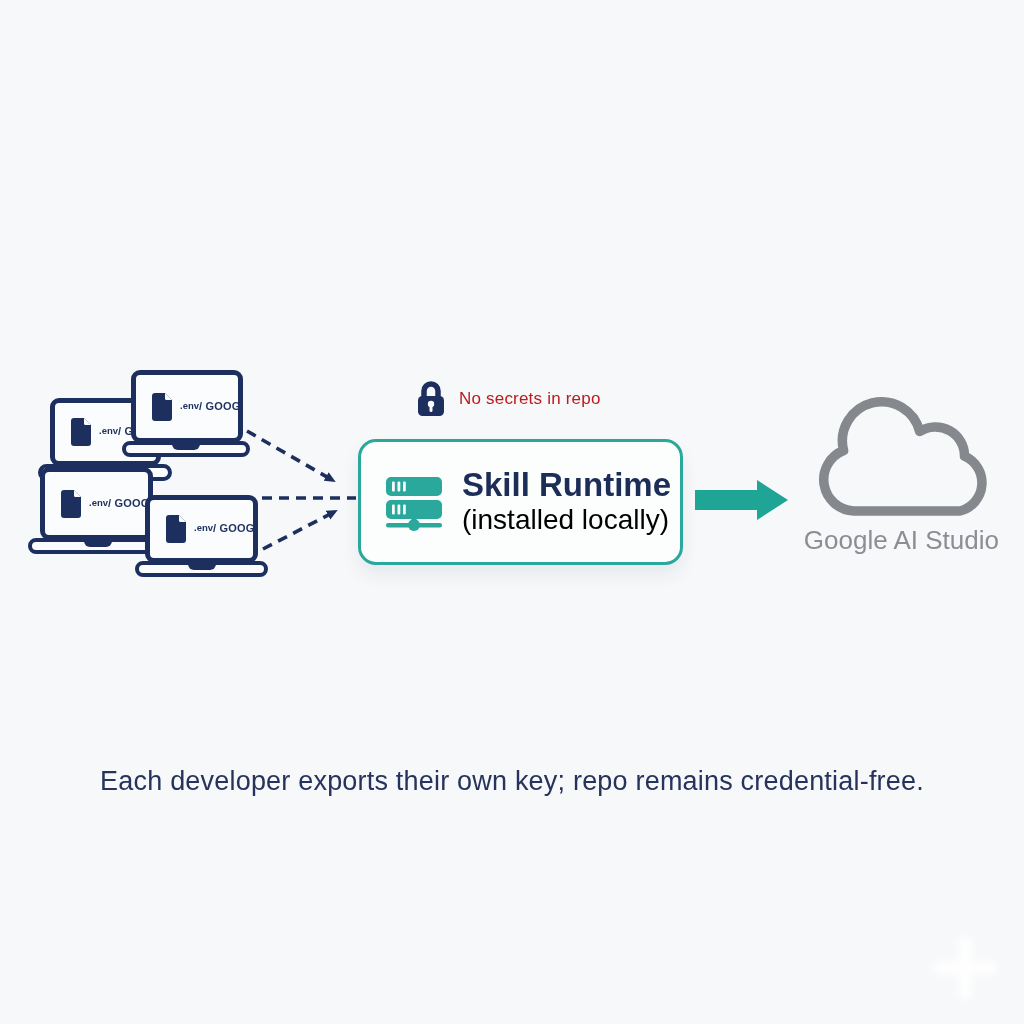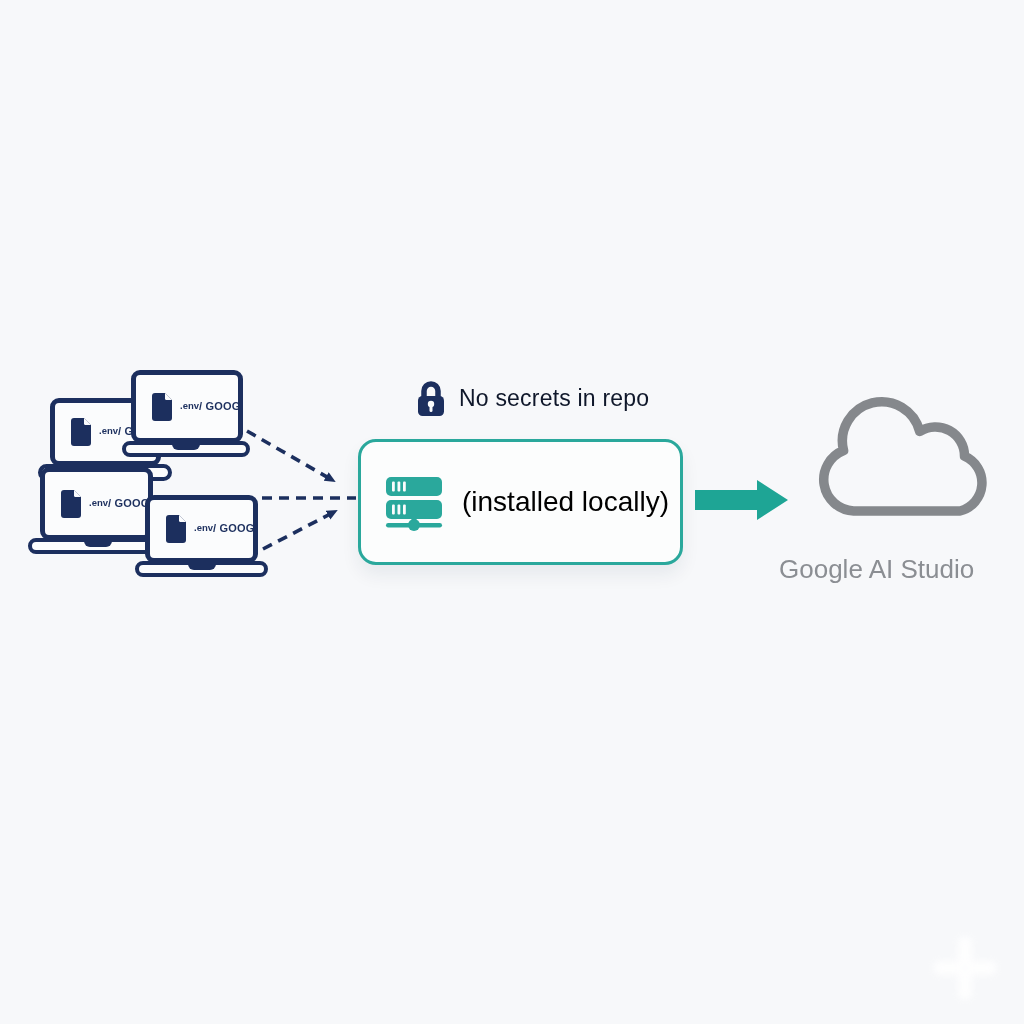--- a/index.html
+++ b/index.html
@@ -37,38 +37,38 @@
   .lapB-base {left:38px;top:464px;width:134px;height:17px;}
   .lapA-screen{left:131px;top:370px;width:112px;height:73px;}
   .lapA-base {left:122px;top:441px;width:128px;height:16px;}
   .lapC-screen{left:40px;top:467px;width:113px;height:73px;}
   .lapC-base {left:28px;top:538px;width:139px;height:16px;}
   .lapD-screen{left:145px;top:495px;width:113px;height:68px;}
   .lapD-base {left:135px;top:561px;width:133px;height:16px;}
 
   
   .security-note{position:absolute;left:416px;top:380px;display:flex;align-items:center;gap:13px;}
-  .security-label{font-size:23px;color:#0f172a;letter-spacing:.2px;}
+  .security-label{font-size:17px;color:#b91c1c;letter-spacing:.2px;}
 
   
   .runtime-box{
     position:absolute;left:358px;top:439px;width:325px;height:126px;
     box-sizing:border-box;background:#fcfdfd;
     border:3.5px solid #2aa89c;border-radius:18px;
     display:flex;align-items:center;padding-left:22px;gap:17px;
     box-shadow:0 10px 18px rgba(20,40,70,.07);
   }
   .runtime-text{display:flex;flex-direction:column;}
   .runtime-title{font-size:33px;font-weight:700;color:#1c2d57;line-height:1.1;}
   .runtime-subtitle{font-size:28px;color:#000000;line-height:1.2;}
 
   
   .cloud-label{
     position:absolute;left:779px;top:524px;width:220px;
-    text-align:left;font-size:26px;color:#8b8e93;line-height:32px;margin-top:29px;
+    text-align:right;font-size:26px;color:#8b8e93;line-height:32px;
   }
 
   
   .caption{
     position:absolute;left:0;top:766px;width:1024px;
     text-align:center;font-size:27px;font-weight:500;color:#26335c;
     letter-spacing:.2px;
   }
 
   
@@ -186,34 +186,36 @@
       <g fill="#fbfcfd">
         <rect x="9" y="10.5" width="2.8" height="10" rx="1"></rect>
         <rect x="14.5" y="10.5" width="2.8" height="10" rx="1"></rect>
         <rect x="20" y="10.5" width="2.8" height="10" rx="1"></rect>
         <rect x="9" y="33.5" width="2.8" height="10" rx="1"></rect>
         <rect x="14.5" y="33.5" width="2.8" height="10" rx="1"></rect>
         <rect x="20" y="33.5" width="2.8" height="10" rx="1"></rect>
       </g>
     </svg>
     <div class="runtime-text">
+      <span class="runtime-title">Skill Runtime</span>
       <span class="runtime-subtitle">(installed locally)</span>
     </div>
   </div>
 
   <svg class="overlay" width="1024" height="1024" viewBox="0 0 1024 1024">
     <polygon points="695,490 757,490 757,480 788,500 757,520 757,510 695,510" fill="#1ea595"></polygon>
   </svg>
 
   <svg class="overlay" width="1024" height="1024" viewBox="0 0 1024 1024">
     <g transform="translate(801,399) scale(1.12)">
       <path d="M 47,100 a 28,28 0 0 1 -9,-54 a 35,35 0 0 1 68,-17 a 26,26 0 0 1 40,22 a 26,26 0 0 1 -4,49 z" fill="none" stroke="#85888c" stroke-width="8.5" stroke-linejoin="round"></path>
     </g>
   </svg>
 
   <div class="cloud-label">
     <div>Google AI Studio</div>
   </div>
 
+  <div class="caption">Each developer exports their own key; repo remains credential-free.</div>
 
   <div class="sparkle"></div>
 
 </div>
 
 </body></html>

